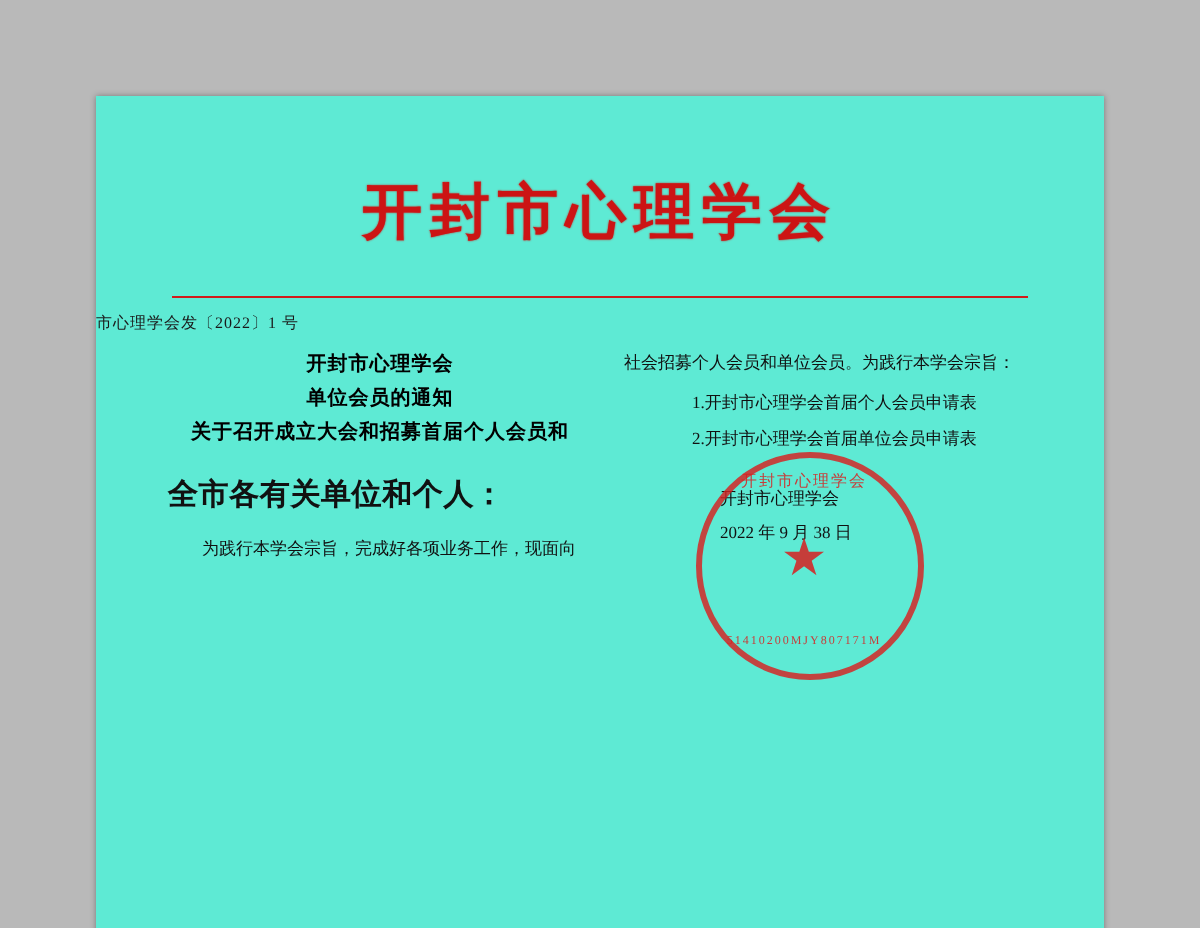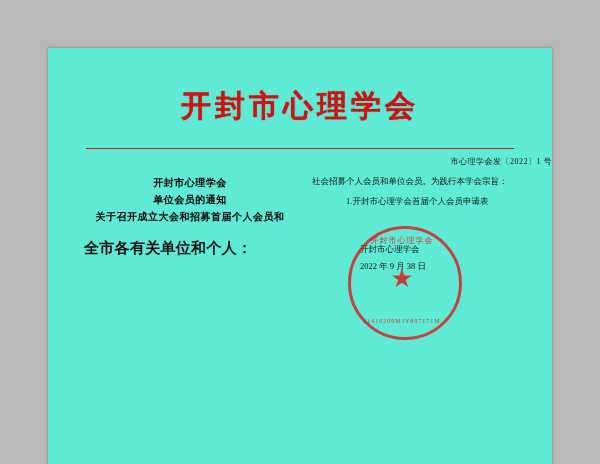--- a/index.html
+++ b/index.html
@@ -40,21 +40,21 @@
     top: 100px;
     width: 428px;
     height: 1px;
     background: #d11a1a;
   }
   .doc-number {
     position: absolute;
     left: 0;
     right: 0;
     top: 108px;
-    text-align: right;
+    text-align: left;
     font-size: 8px;
     color: #1a1a1a;
     letter-spacing: 0.5px;
   }
   .columns {
     position: absolute;
     left: 0;
     top: 126px;
     width: 504px;
     height: 320px;
@@ -179,25 +179,27 @@
 
   <div class="columns">
 
     <div class="col col-left">
       <div class="headline">
         <div>开封市心理学会</div>
         <div>单位会员的通知</div>
         <div>关于召开成立大会和招募首届个人会员和</div>
       </div>
       <div class="lead">全市各有关单位和个人：</div>
+      <p class="para">为践行本学会宗旨，完成好各项业务工作，现面向</p>
     </div>
 
     <div class="col col-right">
       <p class="para-noindent">社会招募个人会员和单位会员。为践行本学会宗旨：</p>
       <p class="attach-item">1.开封市心理学会首届个人会员申请表</p>
+      <p class="attach-item">2.开封市心理学会首届单位会员申请表</p>
     </div>
 
   </div>
 
   <div class="sign-org">开封市心理学会</div>
   <div class="sign-date">2022 年 9 月 38 日</div>
 
   <div class="seal">
     <div class="seal-ring"></div>
     <div class="seal-top-text">开封市心理学会</div>

